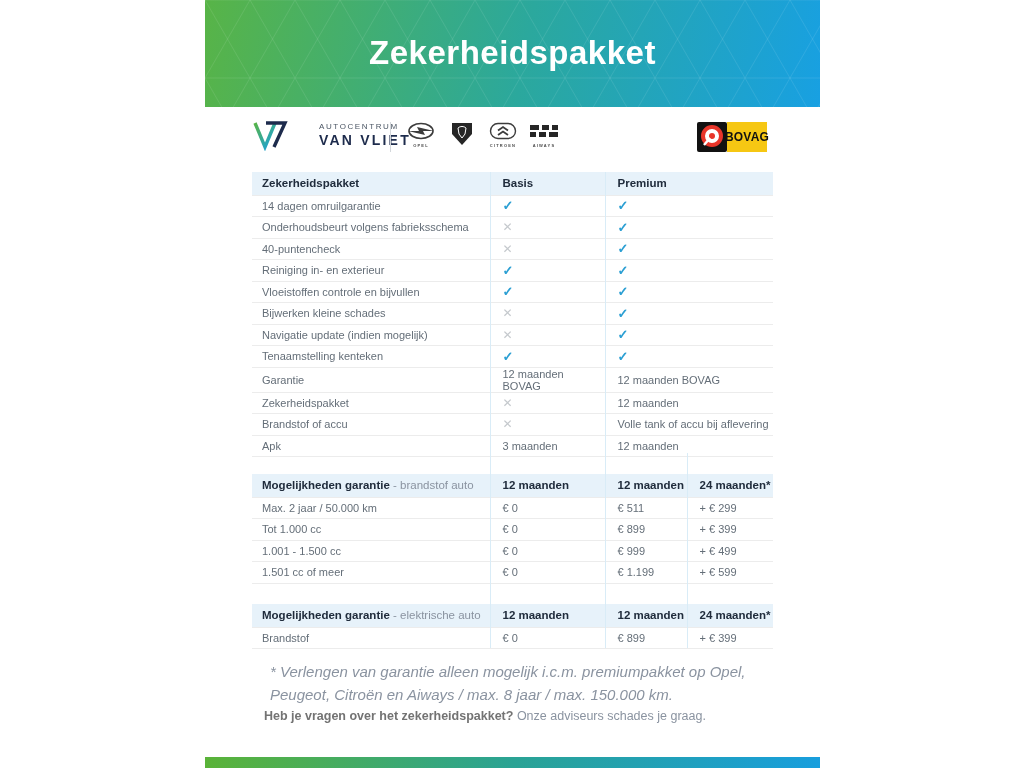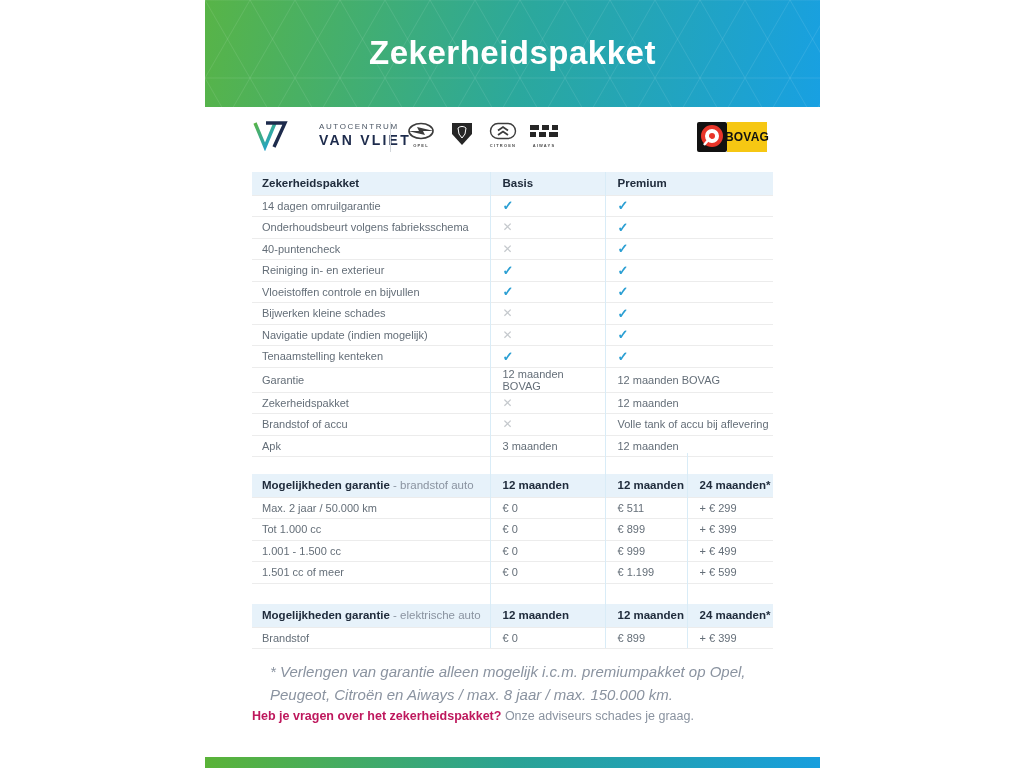--- a/index.html
+++ b/index.html
@@ -44,21 +44,21 @@
   tr.spacer td { height:21px; border:none; border-top:none; }
   .t1 col.c0 { width:238px; } .t1 col.c1 { width:115px; } .t1 col.c2 { width:168px; }
   .t4 col.c0 { width:238px; } .t4 col.c1 { width:115px; } .t4 col.c2 { width:82px; } .t4 col.c3 { width:86px; }
   .tl { color:#8a93a0; font-weight:normal; }
   span.check { color:#2b9fd3; font-weight:bold; font-size:13px; }
   span.cross { color:#c4c8cc; font-weight:normal; font-size:12px; }
 
   
   .footnote { position:absolute; left:270px; top:660px; width:508px; font-size:15px; line-height:1.55; color:#8a93a0;font-style:italic; }
   .footer-q { position:absolute; left:252px; top:709px; font-size:12.5px; color:#8a93a0; }
-  .footer-q b { color:#be185d; }
+  .footer-q b { color:#737373;margin-left:12px; }
   .bottombar { position:absolute; left:205px; top:757px; width:615px; height:11px;
     background:linear-gradient(to right,#5ab338 0%,#2aa394 50%,#189edd 100%); }
 </style>
 </head>
 <body>
 
 <div id="page">
 
   <div class="banner">
     <svg class="tri" width="615" height="107">

